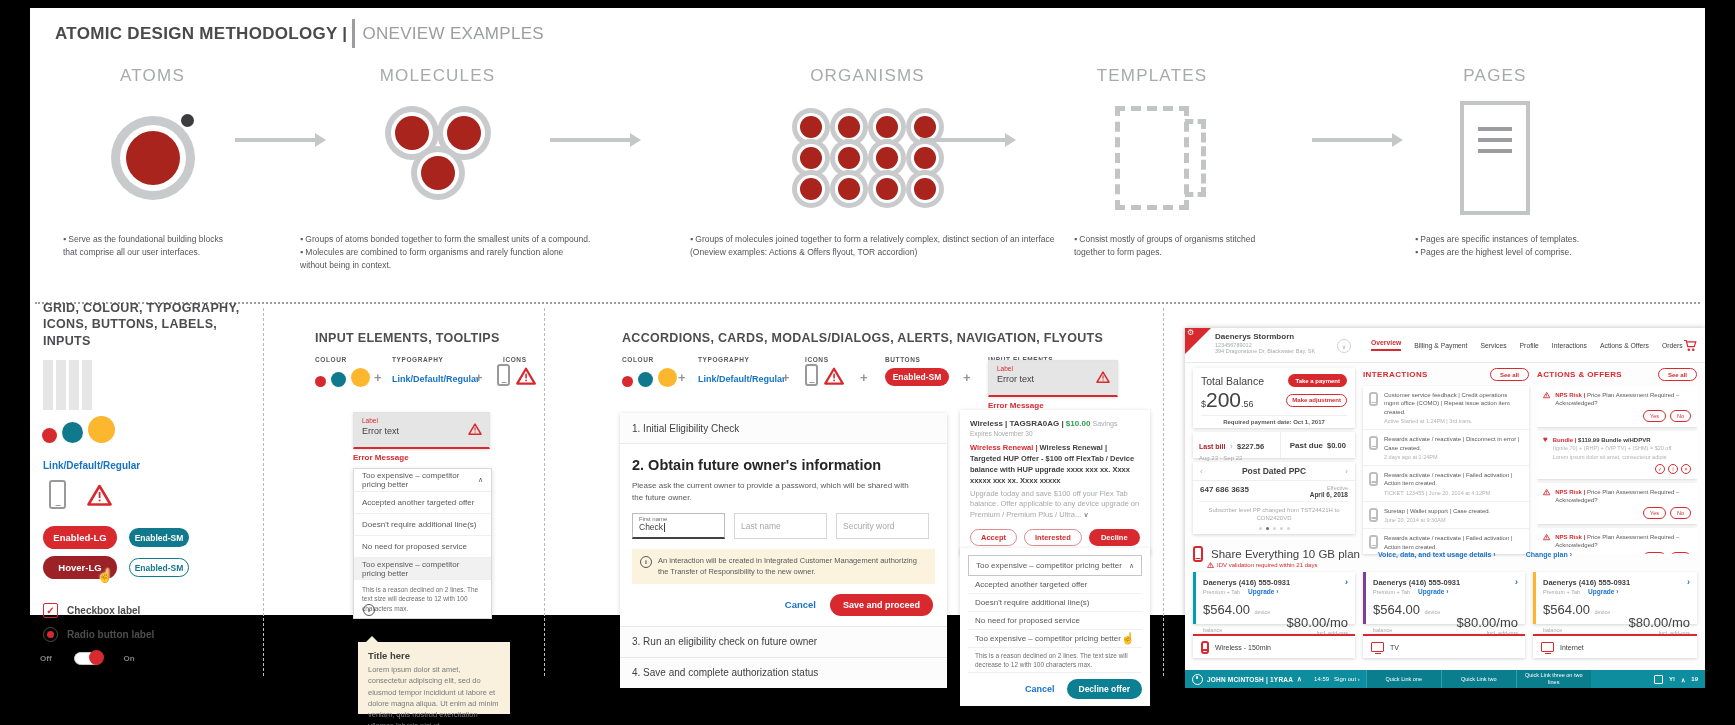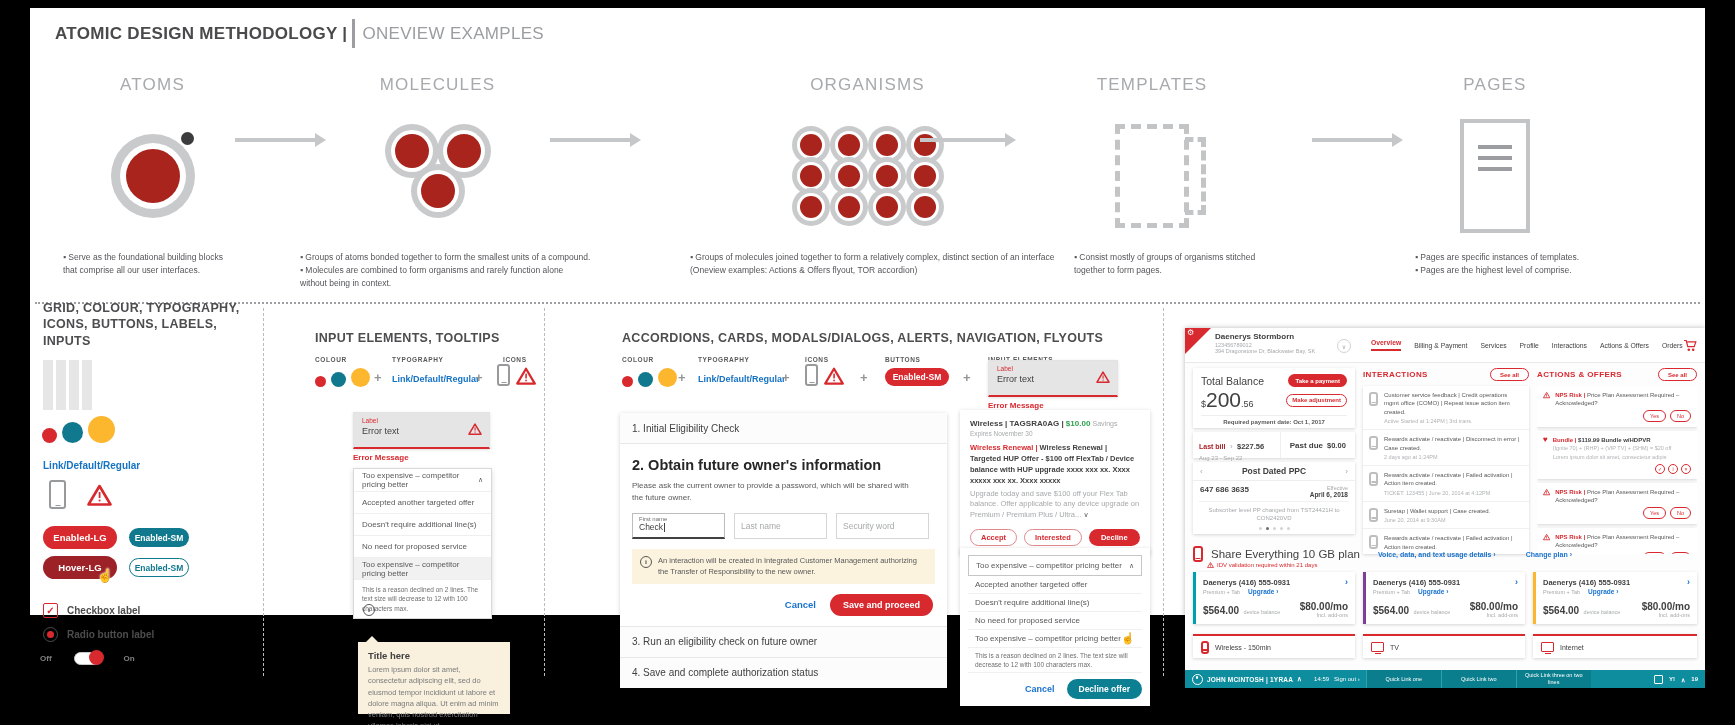--- a/index.html
+++ b/index.html
@@ -4,21 +4,21 @@
 <style>
   html,body{margin:0;padding:0}
   body{width:1735px;height:725px;background:#000;font-family:"Liberation Sans",sans-serif;position:relative;overflow:hidden}
   .abs{position:absolute}
   .canvas{position:absolute;left:30px;top:8px;width:1675px;height:607px;background:#fff}
   
   .title{left:25px;top:16px;font-size:17px;font-weight:bold;color:#4a4a4c;letter-spacing:.3px}
   .title .sub{font-weight:normal;color:#9b9da0}
   
   .stage{position:absolute;top:55px;text-align:center}
-  .stage h2{margin:12px;font-size:17px;font-weight:500;color:#a7a9ac;letter-spacing:1.2px}
+  .stage h2{margin:3px;font-size:17px;font-weight:500;color:#a7a9ac;letter-spacing:1.2px}
   .iconwrap{height:138px;display:flex;align-items:center;justify-content:center}
   .sdesc{text-align:left;font-size:8.5px;line-height:1.5;color:#545559;white-space:pre-line;margin-top:6px}
   .atom{width:54px;height:54px;border-radius:50%;background:#a8241c;box-shadow:0 0 0 6px #fff,0 0 0 15px #c9cacc;position:relative}
   .electron{position:absolute;right:-14px;top:-17px;width:13px;height:13px;border-radius:50%;background:#3c3c3e}
   .mol{position:relative;width:126px;height:96px}
   .mol .m{position:absolute;width:34px;height:34px;border-radius:50%;background:#a8241c;box-shadow:0 0 0 4px #fff,0 0 0 10px #c9cacc}
   .orgwrap{display:grid;grid-template-columns:repeat(4,38px);grid-auto-rows:31px;padding:8px 0}
   .orgwrap span{width:22px;height:22px;border-radius:50%;background:#a8241c;box-shadow:0 0 0 3px #fff,0 0 0 8px #c9cacc;margin:4px auto}
   .tpl{position:relative;width:64px;height:94px;border:5px dashed #c3c4c6;background:#fff}
   .tpl i{position:absolute;right:-22px;top:8px;width:16px;height:68px;border:5px dashed #c3c4c6;border-left:none}
@@ -152,21 +152,21 @@
   .planlink{font-size:7px;font-weight:bold;color:#1a73ce}
   .idv{position:absolute;left:22px;top:234px;font-size:6px;color:#d8292f;display:flex;align-items:center;gap:3px}
   .sub{height:52px;border-left:3px solid;padding:5px 7px}
   .subrow1{display:flex;justify-content:space-between;align-items:center}
   .subname{font-size:7.5px;font-weight:bold;color:#414042}
   .bluechev{font-size:9px;color:#1a73ce;font-weight:bold}
   .subrow2{display:flex;align-items:center;gap:8px;margin-top:1px}
   .subtier{font-size:5.5px;color:#a7a9ac}
   .upg{font-size:6.5px;font-weight:bold;color:#1a73ce}
   .subrow3{display:flex;justify-content:space-between;align-items:flex-end;margin-top:5px}
-  .money{font-size:10px;font-weight:bold;color:#414042}
+  .money{font-size:13px;font-weight:normal;color:#414042}
   .moneynote{font-size:5.5px;color:#a7a9ac}
   .svc{height:24px;border-top:2px solid #d8292f;display:flex;align-items:center;gap:6px;padding:0 8px}
   .svcname{font-size:7px;color:#414042}
   .tvicon{width:11px;height:8px;border:1.5px solid #d8292f;border-radius:1px;position:relative}
   .tvicon::after{content:"";position:absolute;left:50%;bottom:-3px;transform:translateX(-50%);width:6px;height:1.5px;background:#d8292f}
   .pfooter{position:absolute;left:0;right:0;bottom:0;height:18px;background:#0d8d9d;display:flex;align-items:stretch;color:#fff}
   .pfuser{display:flex;align-items:center;gap:4px;padding:0 7px;font-size:6.5px;font-weight:bold;letter-spacing:.2px}
   .pficon{width:9px;height:9px;border:1px solid #fff;border-radius:50%;position:relative;flex:none}
   .pficon::after{content:"";position:absolute;left:2.5px;top:1.5px;width:2.5px;height:2.5px;border-radius:50%;background:#fff}
   .pftime{font-size:6px;display:flex;align-items:center;margin:0 5px}

